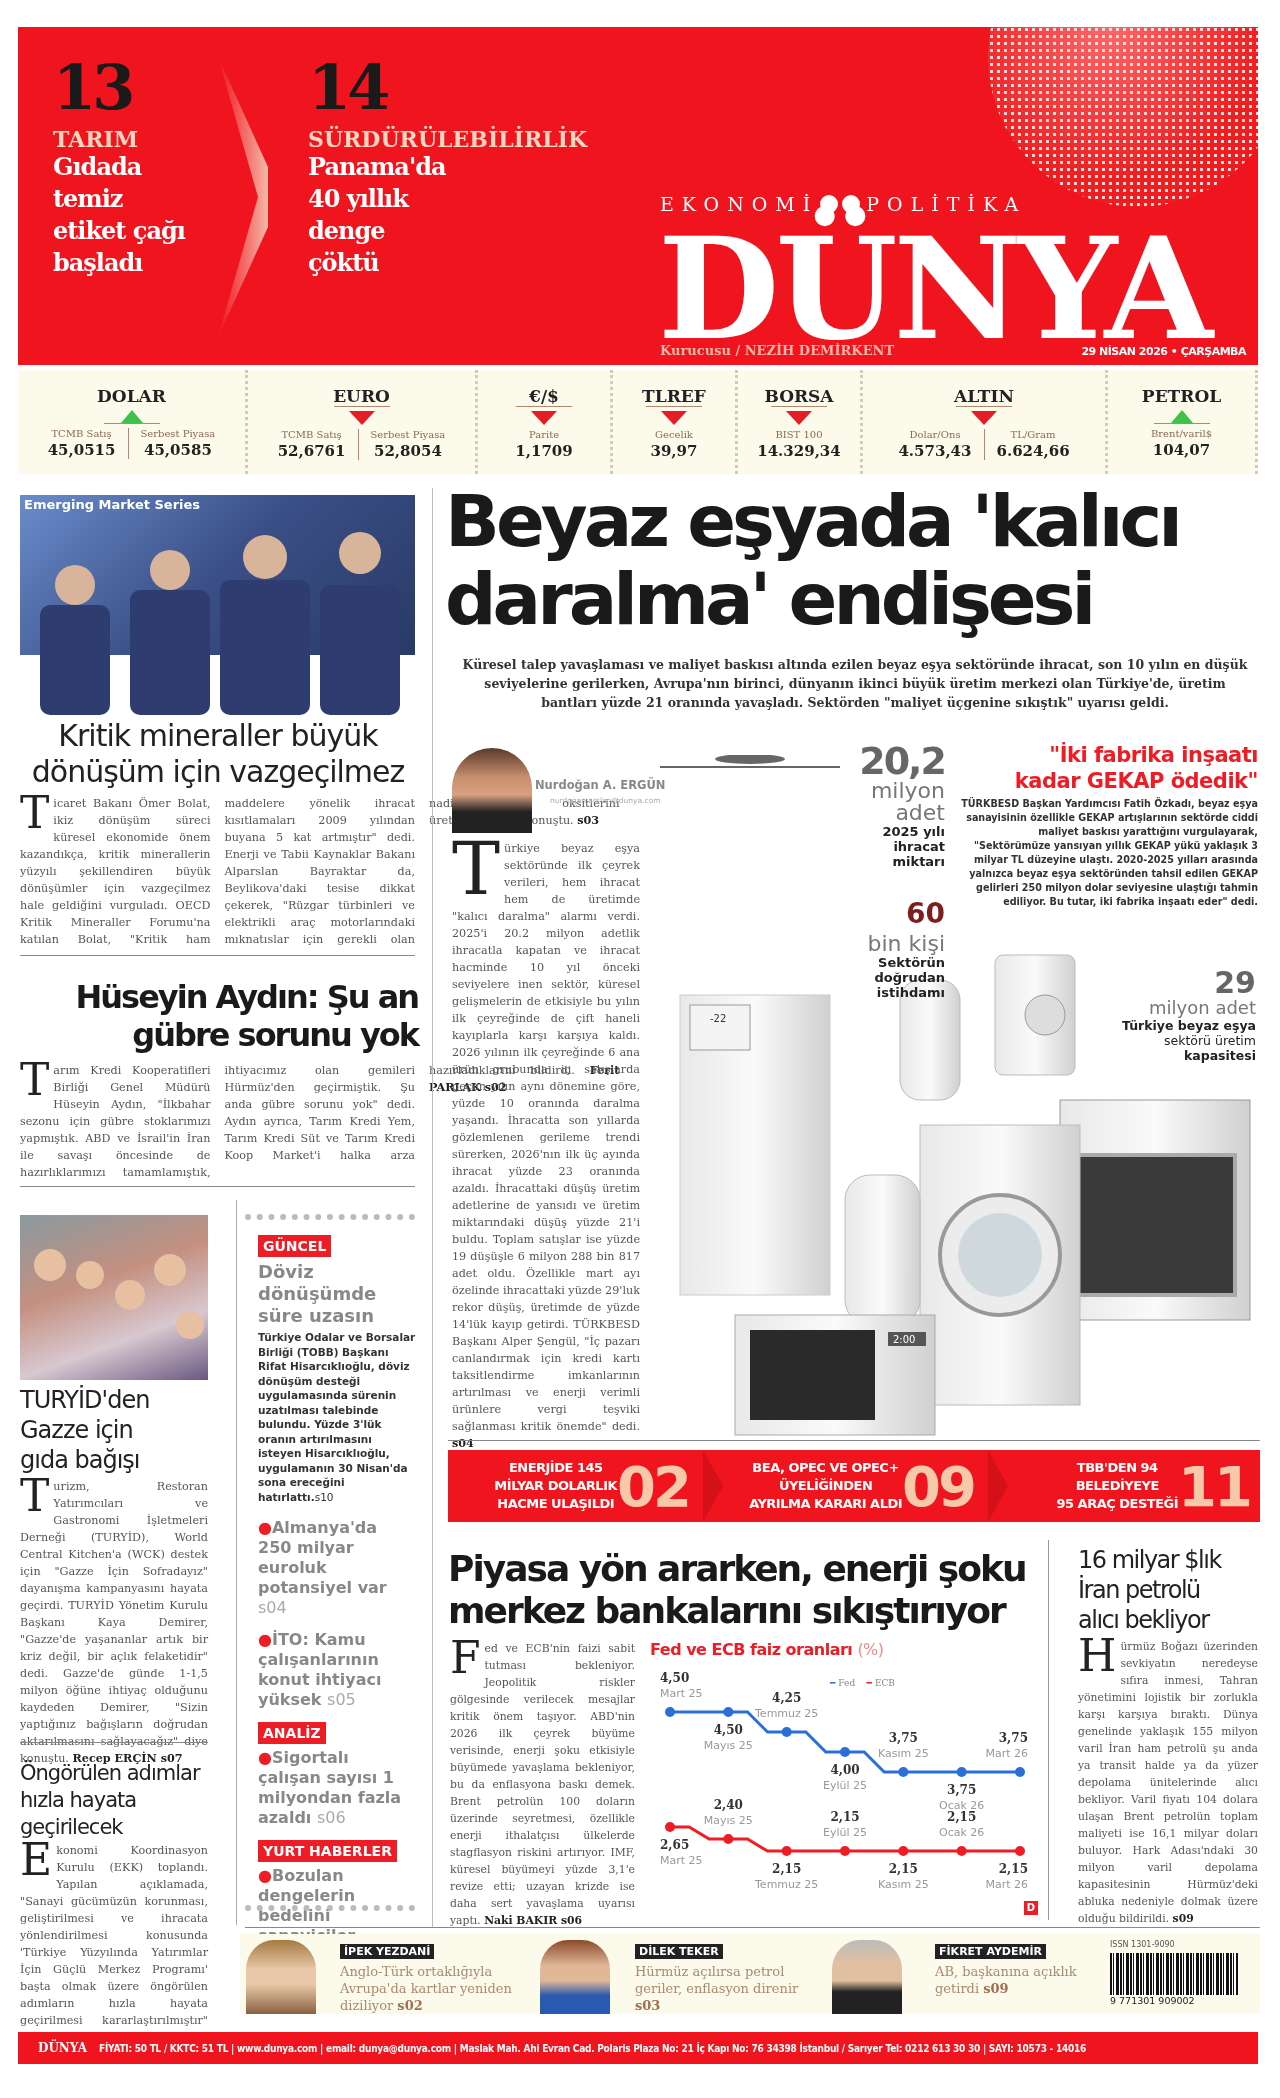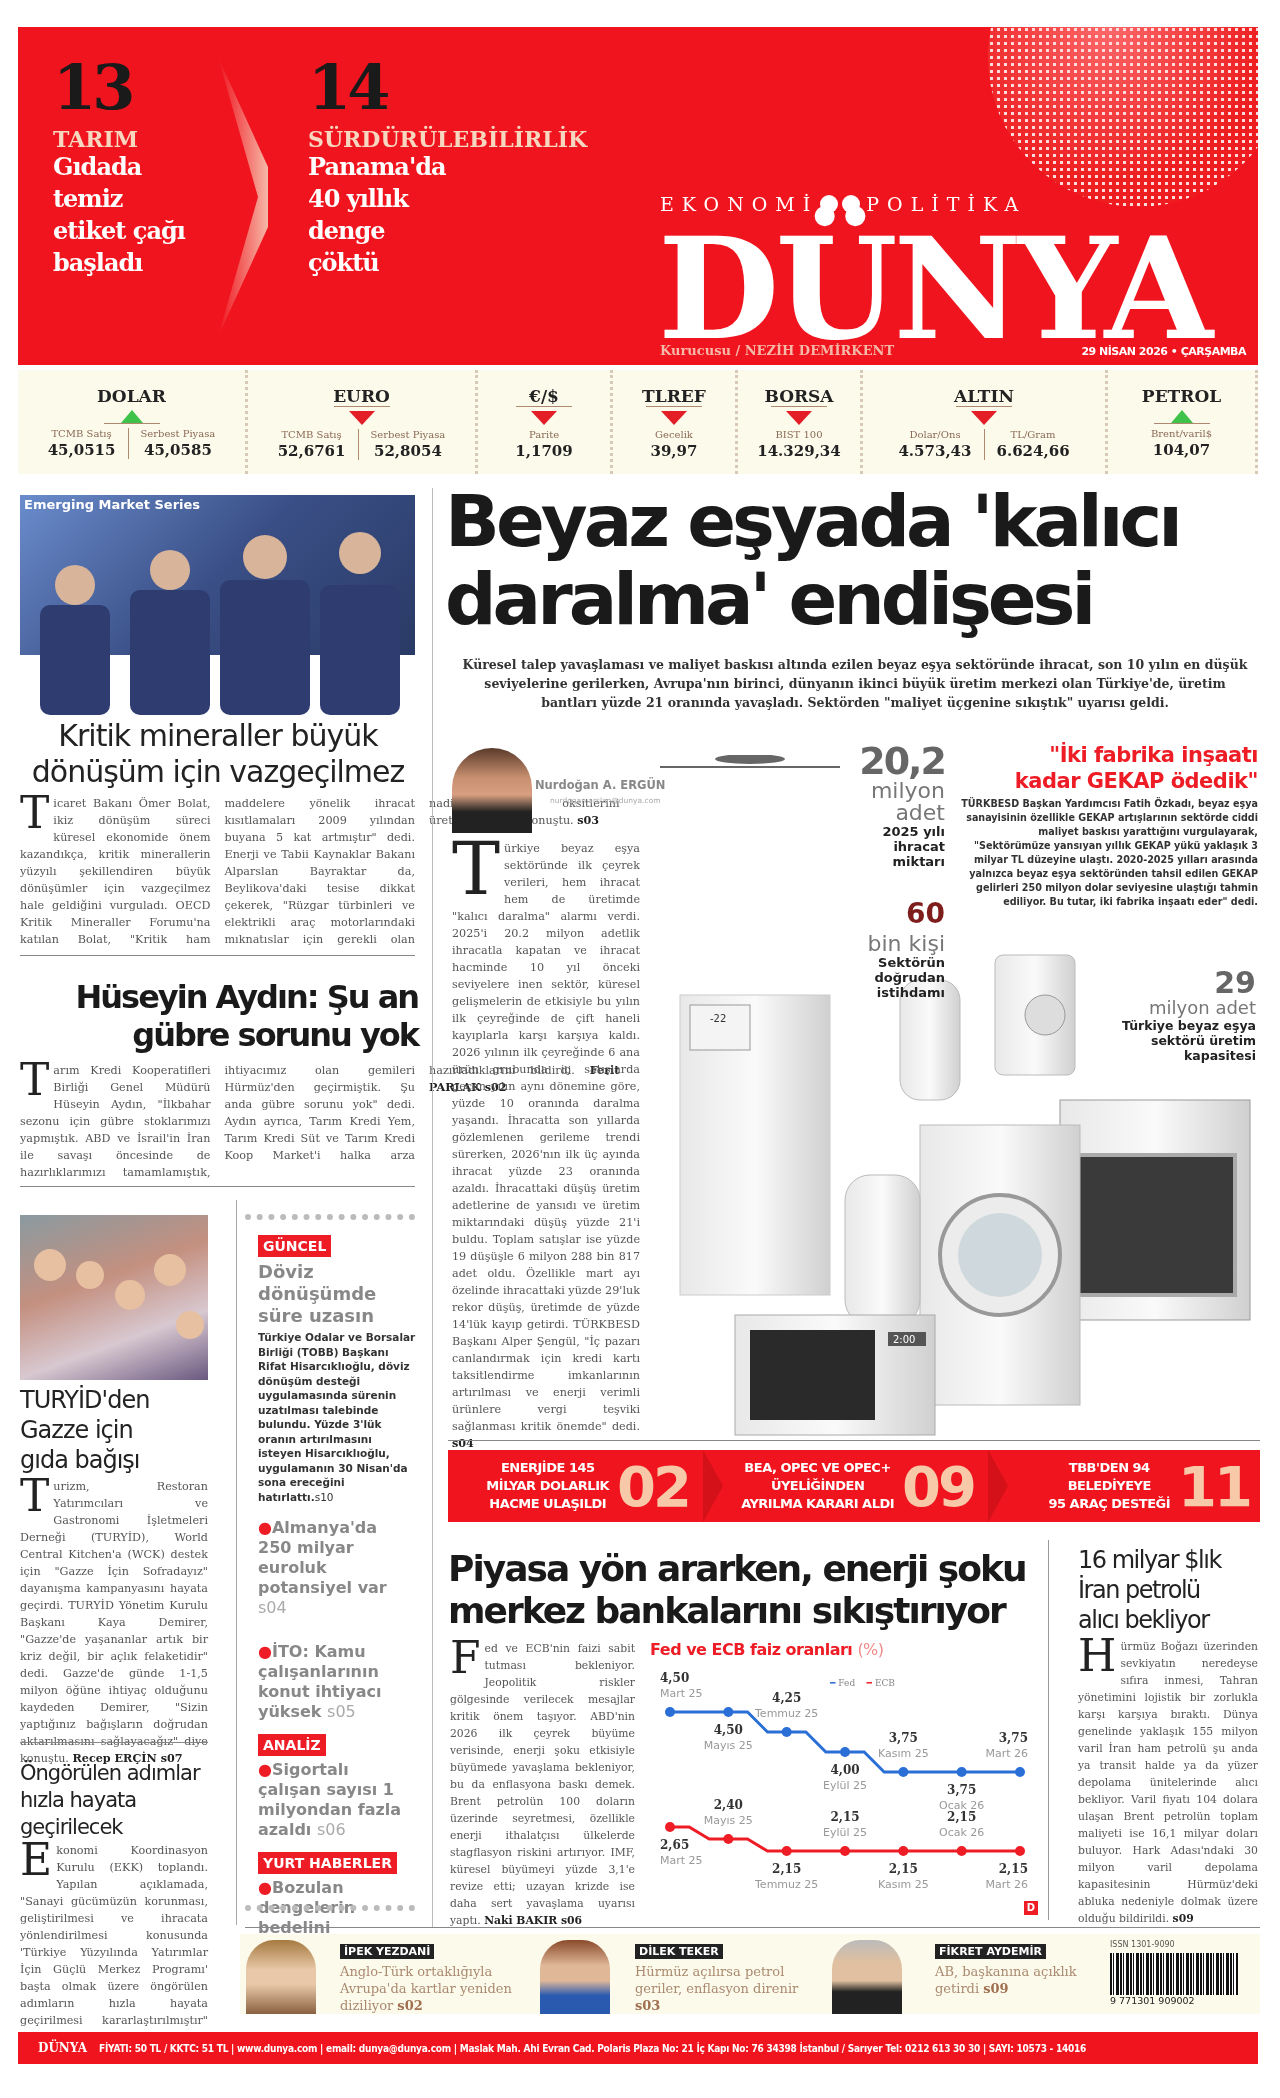--- a/index.html
+++ b/index.html
@@ -36,21 +36,21 @@
 .hl-bold{font-family:"DejaVu Sans",sans-serif;font-weight:900;color:#1a1a1a;letter-spacing:-2px}
 .rule{background:#888;height:1px}
 .tag{display:inline-block;background:#ee1c25;color:#fff;font-family:"DejaVu Sans",sans-serif;font-weight:800;font-size:14px;padding:2px 5px;line-height:18px}
 .gun-title{font-family:"DejaVu Sans",sans-serif;font-weight:700;color:#888;font-size:19px;line-height:22px}
 .bullet{color:#ee1c25}
 .page-ref{font-weight:400;color:#aaa}
 
 #banner{left:448px;top:1450px;width:812px;height:72px;background:#f0141e}
 .bseg{position:absolute;top:0;height:72px;display:flex;align-items:center;justify-content:flex-end}
 .btext{font-family:"DejaVu Sans",sans-serif;font-weight:800;font-size:13px;color:#fff;text-align:center;line-height:18px;letter-spacing:-0.5px}
-.bnum{font-family:"DejaVu Sans",sans-serif;font-weight:900;font-size:56px;color:#f7c9a8;margin-left:8px;letter-spacing:-3px}
+.bnum{font-family:"DejaVu Sans",sans-serif;font-weight:900;font-size:56px;color:#f7c9a8;margin-left:0;letter-spacing:-3px}
 
 #colbar{left:240px;top:1934px;width:1020px;height:80px;background:#fcfaeb}
 .colcell{position:absolute;top:0;height:80px}
 .colname{display:inline-block;background:#222;color:#fff;font-family:"DejaVu Sans",sans-serif;font-weight:800;font-size:11px;padding:1px 4px}
 .coltxt{font-family:"DejaVu Serif",serif;font-size:13px;color:#aa8a70;line-height:17px;margin-top:4px}
 .avatar{position:absolute;bottom:0;border-radius:40% 40% 0 0}
 #footer{left:18px;top:2032px;width:1240px;height:32px;background:#f0141e;color:#fff;font-family:"DejaVu Sans",sans-serif;font-size:10.5px;font-weight:700;display:flex;align-items:center;padding-left:20px;white-space:nowrap}
 .photo{background:linear-gradient(135deg,#6a8ccc,#3a4f86 50%,#2a3a66)}
 </style>
 </head>
@@ -255,21 +255,21 @@
 <div class="abs" style="left:245px;top:1214px;width:170px;height:6px;border-top:6px dotted #bbb"></div>
 <div class="abs" style="left:258px;top:1235px;width:158px">
   <div>
     <span class="tag">GÜNCEL</span>
     <div class="gun-title" style="margin-top:4px;font-size:18px">Döviz dönüşümde süre uzasın</div>
     <div class="sans" style="font-size:10.5px;font-weight:700;color:#333;line-height:14.5px;margin-top:3px"><span>Türkiye Odalar ve Borsalar Birliği (TOBB) Başkanı Rifat Hisarcıklıoğlu, döviz dönüşüm desteği uygulamasında sürenin uzatılması talebinde bulundu. Yüzde 3'lük oranın artırılmasını isteyen Hisarcıklıoğlu, uygulamanın 30 Nisan'da sona ereceğini hatırlattı.</span><span style="font-weight:400">s10</span></div>
   </div>
   <div style="margin-top:14px">
     <div class="gun-title" style="font-size:16px;line-height:20px"><span class="bullet">●</span><span>Almanya'da 250 milyar euroluk potansiyel var</span> <span class="page-ref">s04</span></div>
   </div>
-  <div style="margin-top:24px">
+  <div style="margin-top:12px">
     <div class="gun-title" style="font-size:16px;line-height:20px"><span class="bullet">●</span><span>İTO: Kamu çalışanlarının konut ihtiyacı yüksek</span> <span class="page-ref">s05</span></div>
   </div>
   <div style="margin-top:12px">
     <span class="tag">ANALİZ</span>
     <div class="gun-title" style="font-size:16px;line-height:20px;margin-top:4px"><span class="bullet">●</span><span>Sigortalı çalışan sayısı 1 milyondan fazla azaldı</span> <span class="page-ref">s06</span></div>
   </div>
   <div style="margin-top:12px">
     <span class="tag">YURT HABERLER</span>
     <div class="gun-title" style="font-size:16px;line-height:20px;margin-top:4px"><span class="bullet">●</span><span>Bozulan dengelerin bedelini sanayiciler ödeyecek</span> <span class="page-ref">s11</span></div>
   </div>
@@ -331,21 +331,21 @@
   <div style="font-weight:900;font-size:28px;line-height:38px;color:#7f1d1d">60</div>
   <div style="font-size:22px;line-height:22px">bin kişi</div>
   <div style="font-size:13px;font-weight:700;color:#222;line-height:15px">Sektörün</div>
   <div style="font-size:13px;font-weight:700;color:#222;line-height:15px">doğrudan</div>
   <div style="font-size:13px;font-weight:700;color:#222;line-height:15px">istihdamı</div>
 </div>
 <div class="abs sans" style="left:1060px;top:968px;width:196px;text-align:right;color:#777">
   <div style="font-weight:900;font-size:30px;line-height:30px;color:#666">29</div>
   <div style="font-size:18px;line-height:20px">milyon adet</div>
   <div style="font-size:12.5px;font-weight:700;color:#222;line-height:15px">Türkiye beyaz eşya</div>
-  <div style="font-size:12.5px;font-weight:700;color:#222;line-height:15px">sektörü üretim</div>
+  <div style="font-size:12.5px;font-weight:400;color:#222;line-height:15px">sektörü üretim</div>
   <div style="font-size:12.5px;font-weight:700;color:#222;line-height:15px">kapasitesi</div>
 </div>
 
 <div class="abs sans" style="left:960px;top:742px;width:298px;text-align:right">
   <div style="font-weight:800;font-size:21px;line-height:26px;color:#ee1c25;letter-spacing:-0.5px">"İki fabrika inşaatı</div>
   <div style="font-weight:800;font-size:21px;line-height:26px;color:#ee1c25;letter-spacing:-0.5px">kadar GEKAP ödedik"</div>
   <div style="font-size:9.6px;line-height:14px;color:#333;font-weight:600;margin-top:3px">TÜRKBESD Başkan Yardımcısı Fatih Özkadı, beyaz eşya sanayisinin özellikle GEKAP artışlarının sektörde ciddi maliyet baskısı yarattığını vurgulayarak, "Sektörümüze yansıyan yıllık GEKAP yükü yaklaşık 3 milyar TL düzeyine ulaştı. 2020-2025 yılları arasında yalnızca beyaz eşya sektöründen tahsil edilen GEKAP gelirleri 250 milyon dolar seviyesine ulaştığı tahmin ediliyor. Bu tutar, iki fabrika inşaatı eder" dedi.</div>
 </div>
 
 <div class="abs rule" style="left:448px;top:1440px;width:812px"></div>

